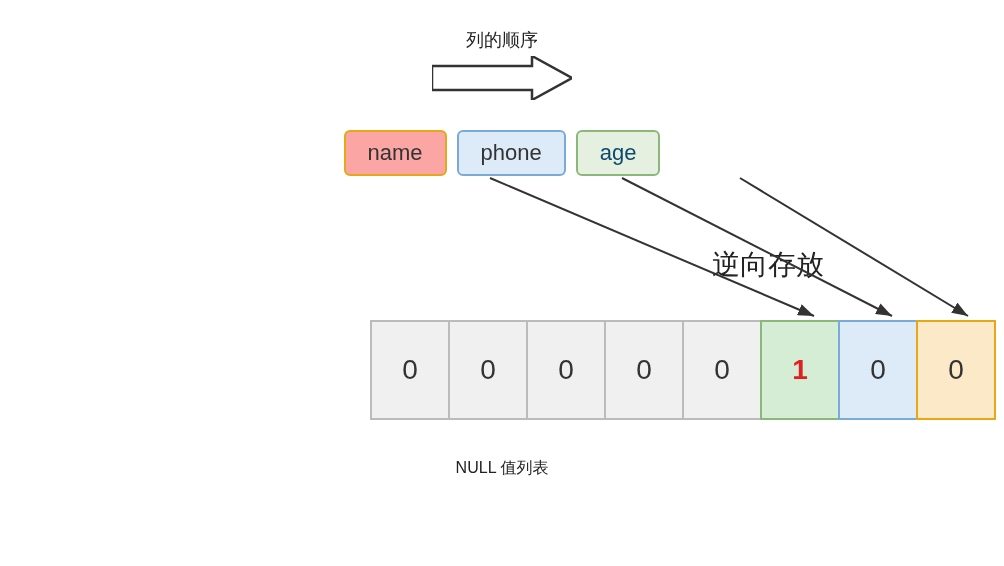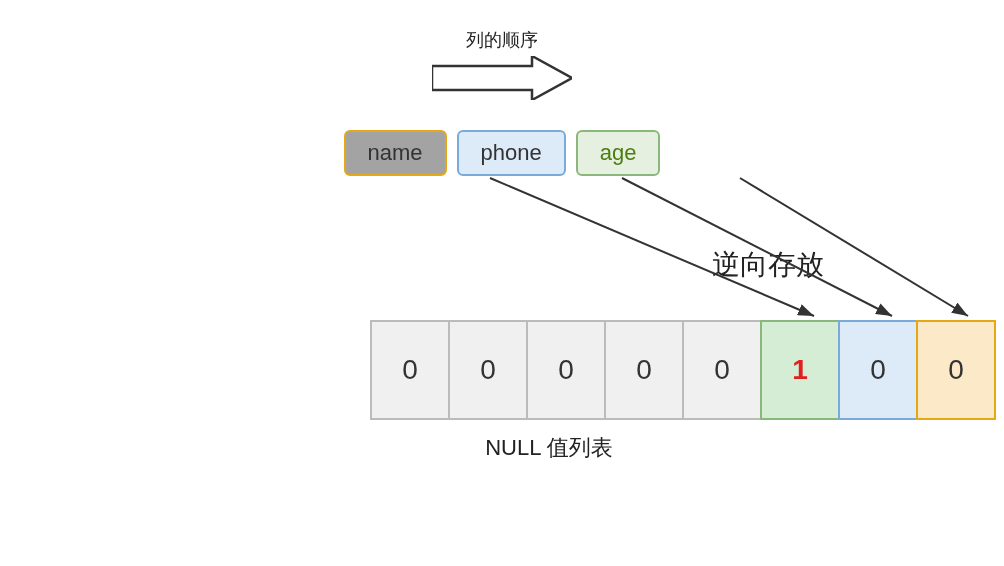--- a/index.html
+++ b/index.html
@@ -57,38 +57,38 @@
     .col-box {
       padding: 8px 22px;
       font-size: 22px;
       font-weight: 500;
       border-radius: 6px;
       border: 2px solid;
       text-align: center;
     }
 
     .col-name {
-      background: #a3a3a3;
+      background: #fca5a5;
       border-color: #e6a817;
       color: #333;
       margin-right: 10px;
     }
 
     .col-phone {
       background: #ddeaf8;
       border-color: #7aaad8;
       color: #333;
       margin-right: 10px;
       text-align: right;
     }
 
     .col-age {
       background: #e6f0e0;
       border-color: #8ab87a;
-      color: #4d7c0f;
+      color: #0c4a6e;
     }
 
     
     .reverse-label {
       position: absolute;
       top: 246px;
       right: 180px;
       font-size: 28px;
       color: #222;
       white-space: nowrap;
@@ -143,27 +143,26 @@
 
     .cell-orange {
       background: #fce9c8;
       border-color: #e6a817;
       color: #333;
     }
 
     
     .null-label {
       position: absolute;
-      top: 433px;
+      top: 458px;
       left: 50%;
       transform: translateX(-50%);
-      font-size: 22px;
+      font-size: 16px;
       color: #222;
       white-space: nowrap;
-      margin-left: 47px;
     }
   </style>
 </head>
 <body>
 
 <div class="container">
 
   <div class="arrow-section">
     <span class="arrow-label">列的顺序</span>
     <svg class="arrow-shape" viewBox="0 0 140 44" xmlns="http://www.w3.org/2000/svg">

